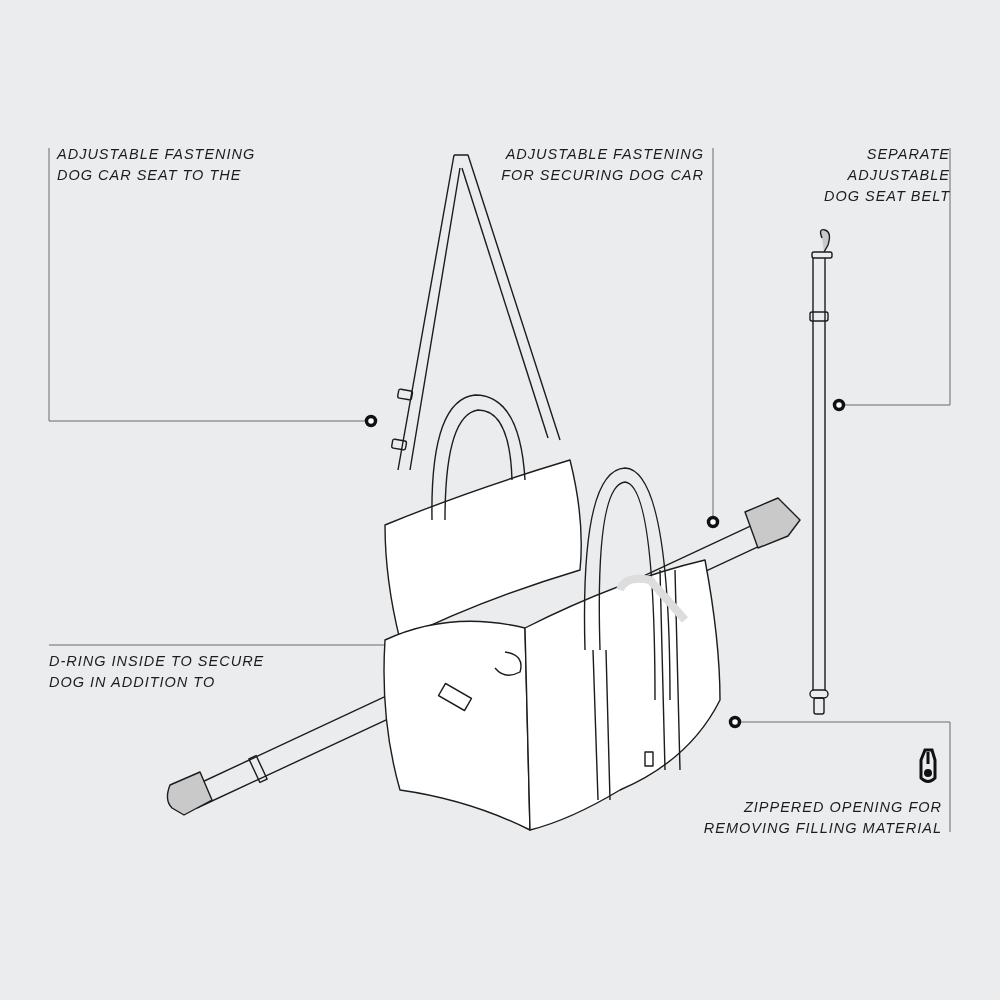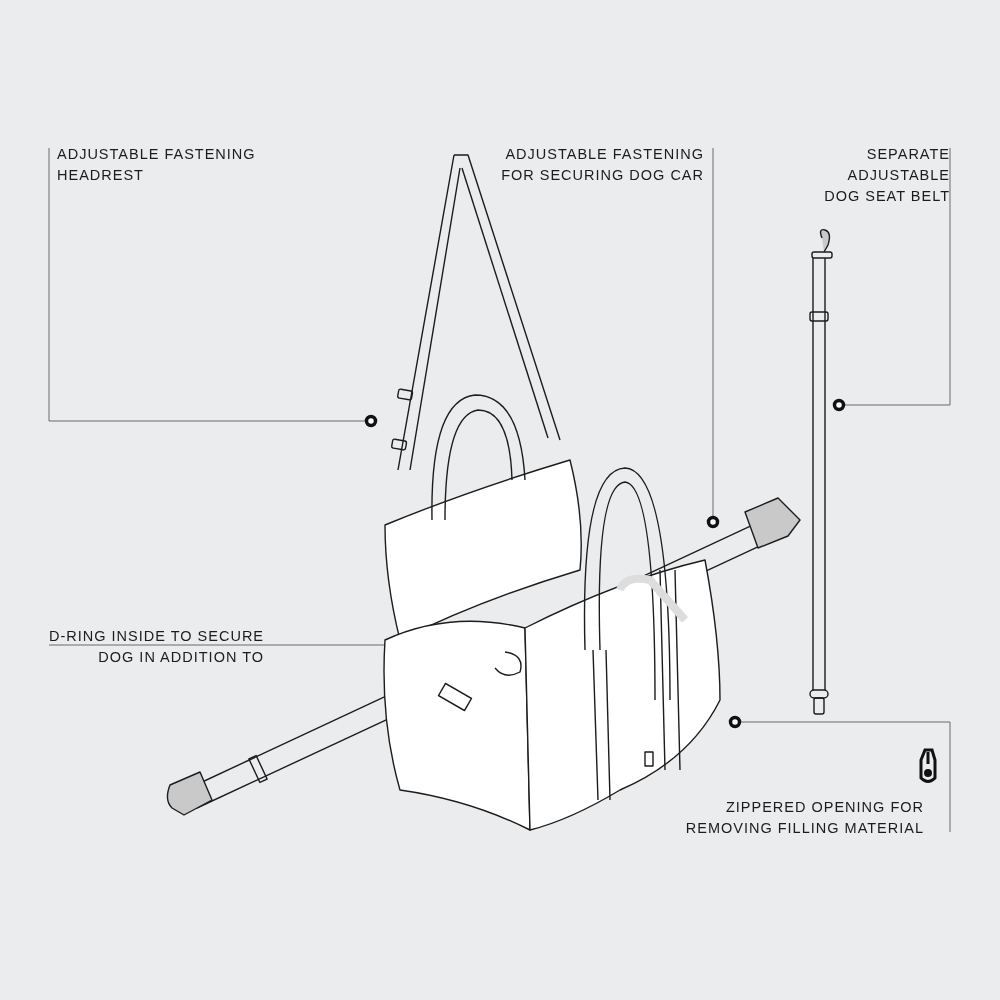--- a/index.html
+++ b/index.html
@@ -1,19 +1,19 @@
 <!DOCTYPE html>
 <html><head>
   <meta charset="utf-8">
   <style>
     html, body { margin:0; padding:0; }
     body { width:1000px; height:1000px; background:#ebecee; position:relative; overflow:hidden;
            font-family:"Liberation Sans", "DejaVu Sans", sans-serif; color:#1c1c1c; }
     .label { position:absolute; font-size:14.5px; line-height:21px; letter-spacing:1px; text-transform:uppercase; }
-    .label div { white-space:nowrap; }
+    .label div { white-space:nowrap;font-style:italic; }
     .label.right { text-align:right; }
     svg.art { position:absolute; left:0; top:0; }
   </style>
 </head>
 <body>
 
 <svg class="art" width="1000" height="1000" viewBox="0 0 1000 1000">
 
   <g stroke="#6b6b6b" stroke-width="1" fill="none">
     <polyline points="49,148 49,421 371,421"></polyline>
@@ -80,35 +80,35 @@
 
   <g fill="none" stroke="#111" stroke-width="3">
     <path d="M925,750 L932,750 L935,760 L935,778 Q928,785 921,778 L921,760 Z"></path>
     <circle cx="928" cy="773" r="2.5" fill="#111"></circle>
     <line x1="928" y1="752" x2="928" y2="764"></line>
   </g>
 </svg>
 
 <div class="label" style="left:57px; top:144px;">
   <div>ADJUSTABLE FASTENING</div>
-  <div>HEADREST</div>
+  <div>DOG CAR SEAT TO THE</div>
 </div>
 
 <div class="label right" style="right:296px; top:144px;">
   <div>ADJUSTABLE FASTENING</div>
   <div>FOR SECURING DOG CAR</div>
 </div>
 
 <div class="label right" style="right:50px; top:144px;">
   <div>SEPARATE</div>
   <div>ADJUSTABLE</div>
   <div>DOG SEAT BELT</div>
 </div>
 
-<div class="label" style="left:49px; top:626px;text-align:right;">
+<div class="label" style="left:49px; top:651px;">
   <div>D-RING INSIDE TO SECURE</div>
   <div>DOG IN ADDITION TO</div>
 </div>
 
-<div class="label right" style="right:76px; top:797px;">
+<div class="label right" style="right:58px; top:797px;">
   <div>ZIPPERED OPENING FOR</div>
   <div>REMOVING FILLING MATERIAL</div>
 </div>
 
 </body></html>

